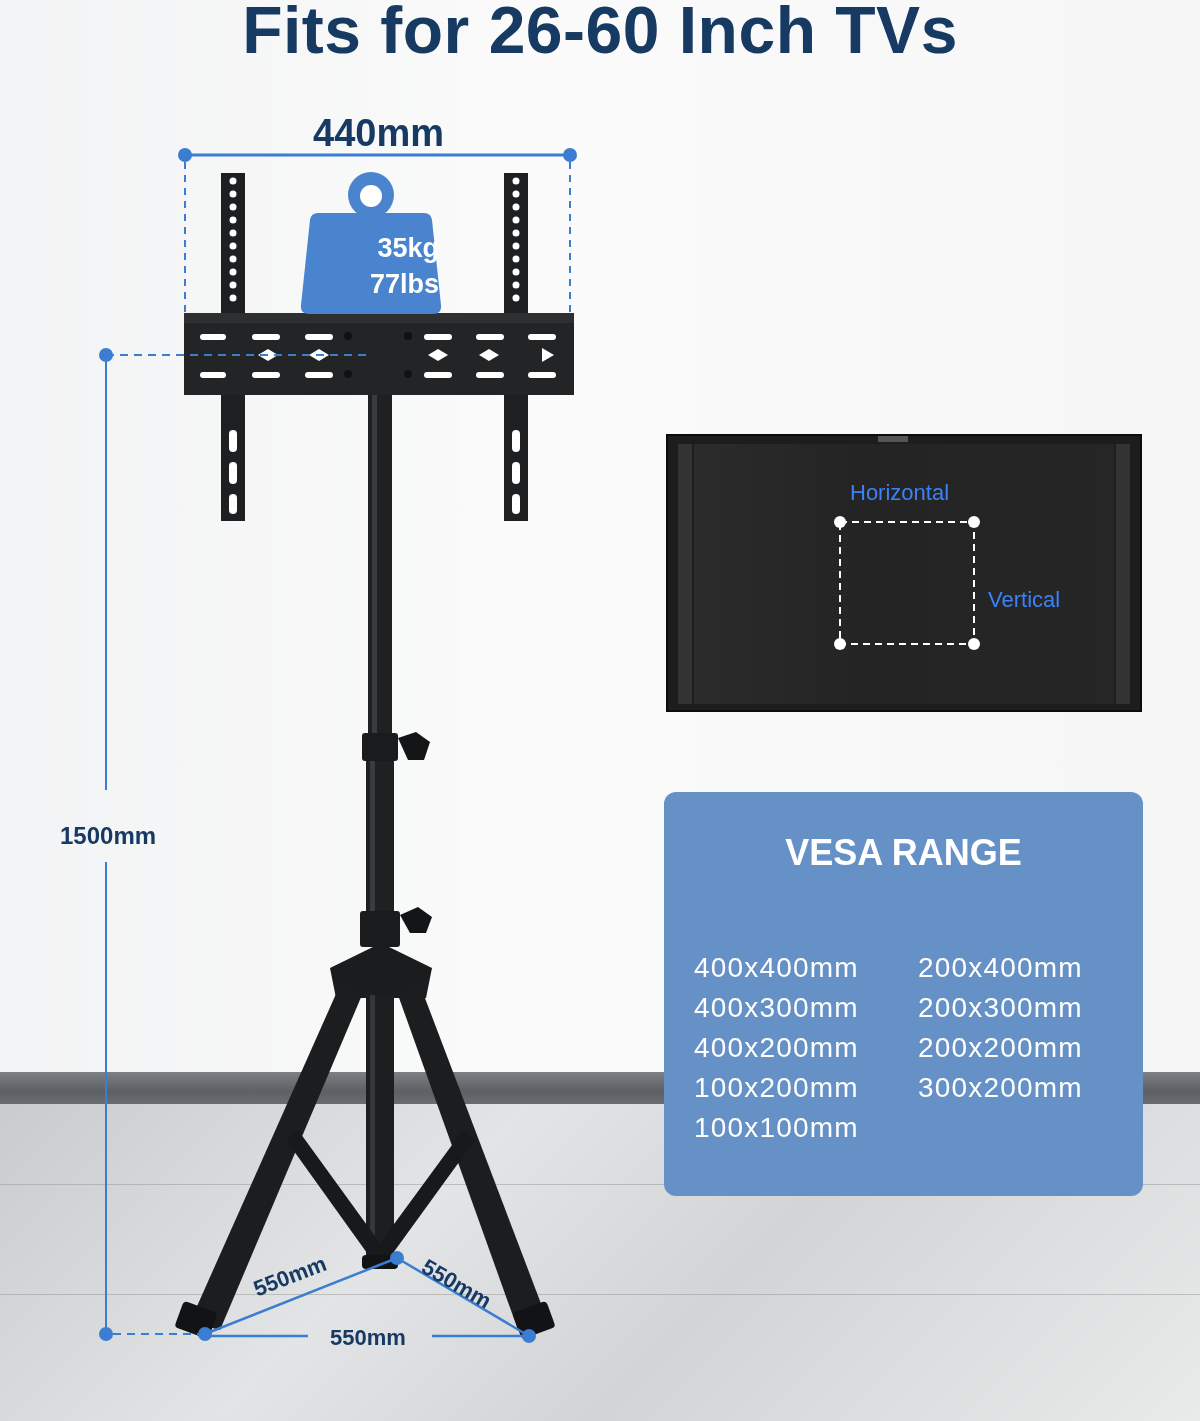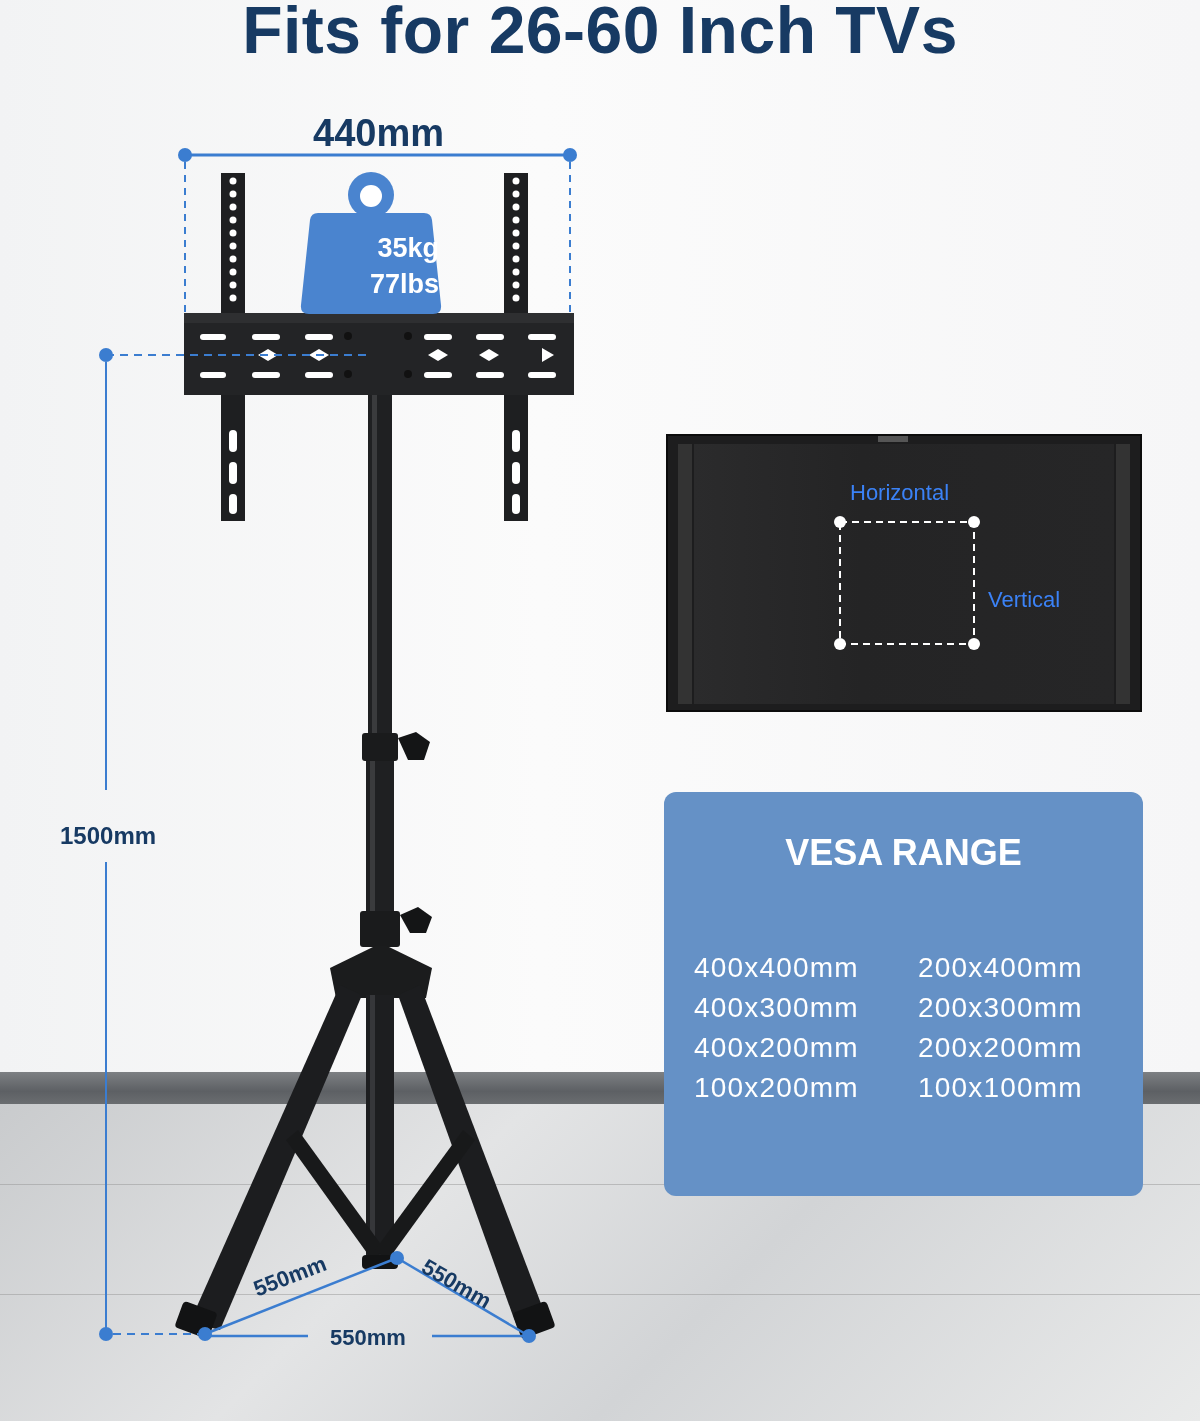--- a/index.html
+++ b/index.html
@@ -173,15 +173,16 @@
 <div class="vesa">
   <div class="vesa-title">VESA RANGE</div>
   <div class="vesa-grid">
     <div class="vesa-cell">400x400mm</div>
     <div class="vesa-cell">200x400mm</div>
     <div class="vesa-cell">400x300mm</div>
     <div class="vesa-cell">200x300mm</div>
     <div class="vesa-cell">400x200mm</div>
     <div class="vesa-cell">200x200mm</div>
     <div class="vesa-cell">100x200mm</div>
+    <div class="vesa-cell">300x200mm</div>
     <div class="vesa-cell">100x100mm</div>
   </div>
 </div>
 
 </body></html>

